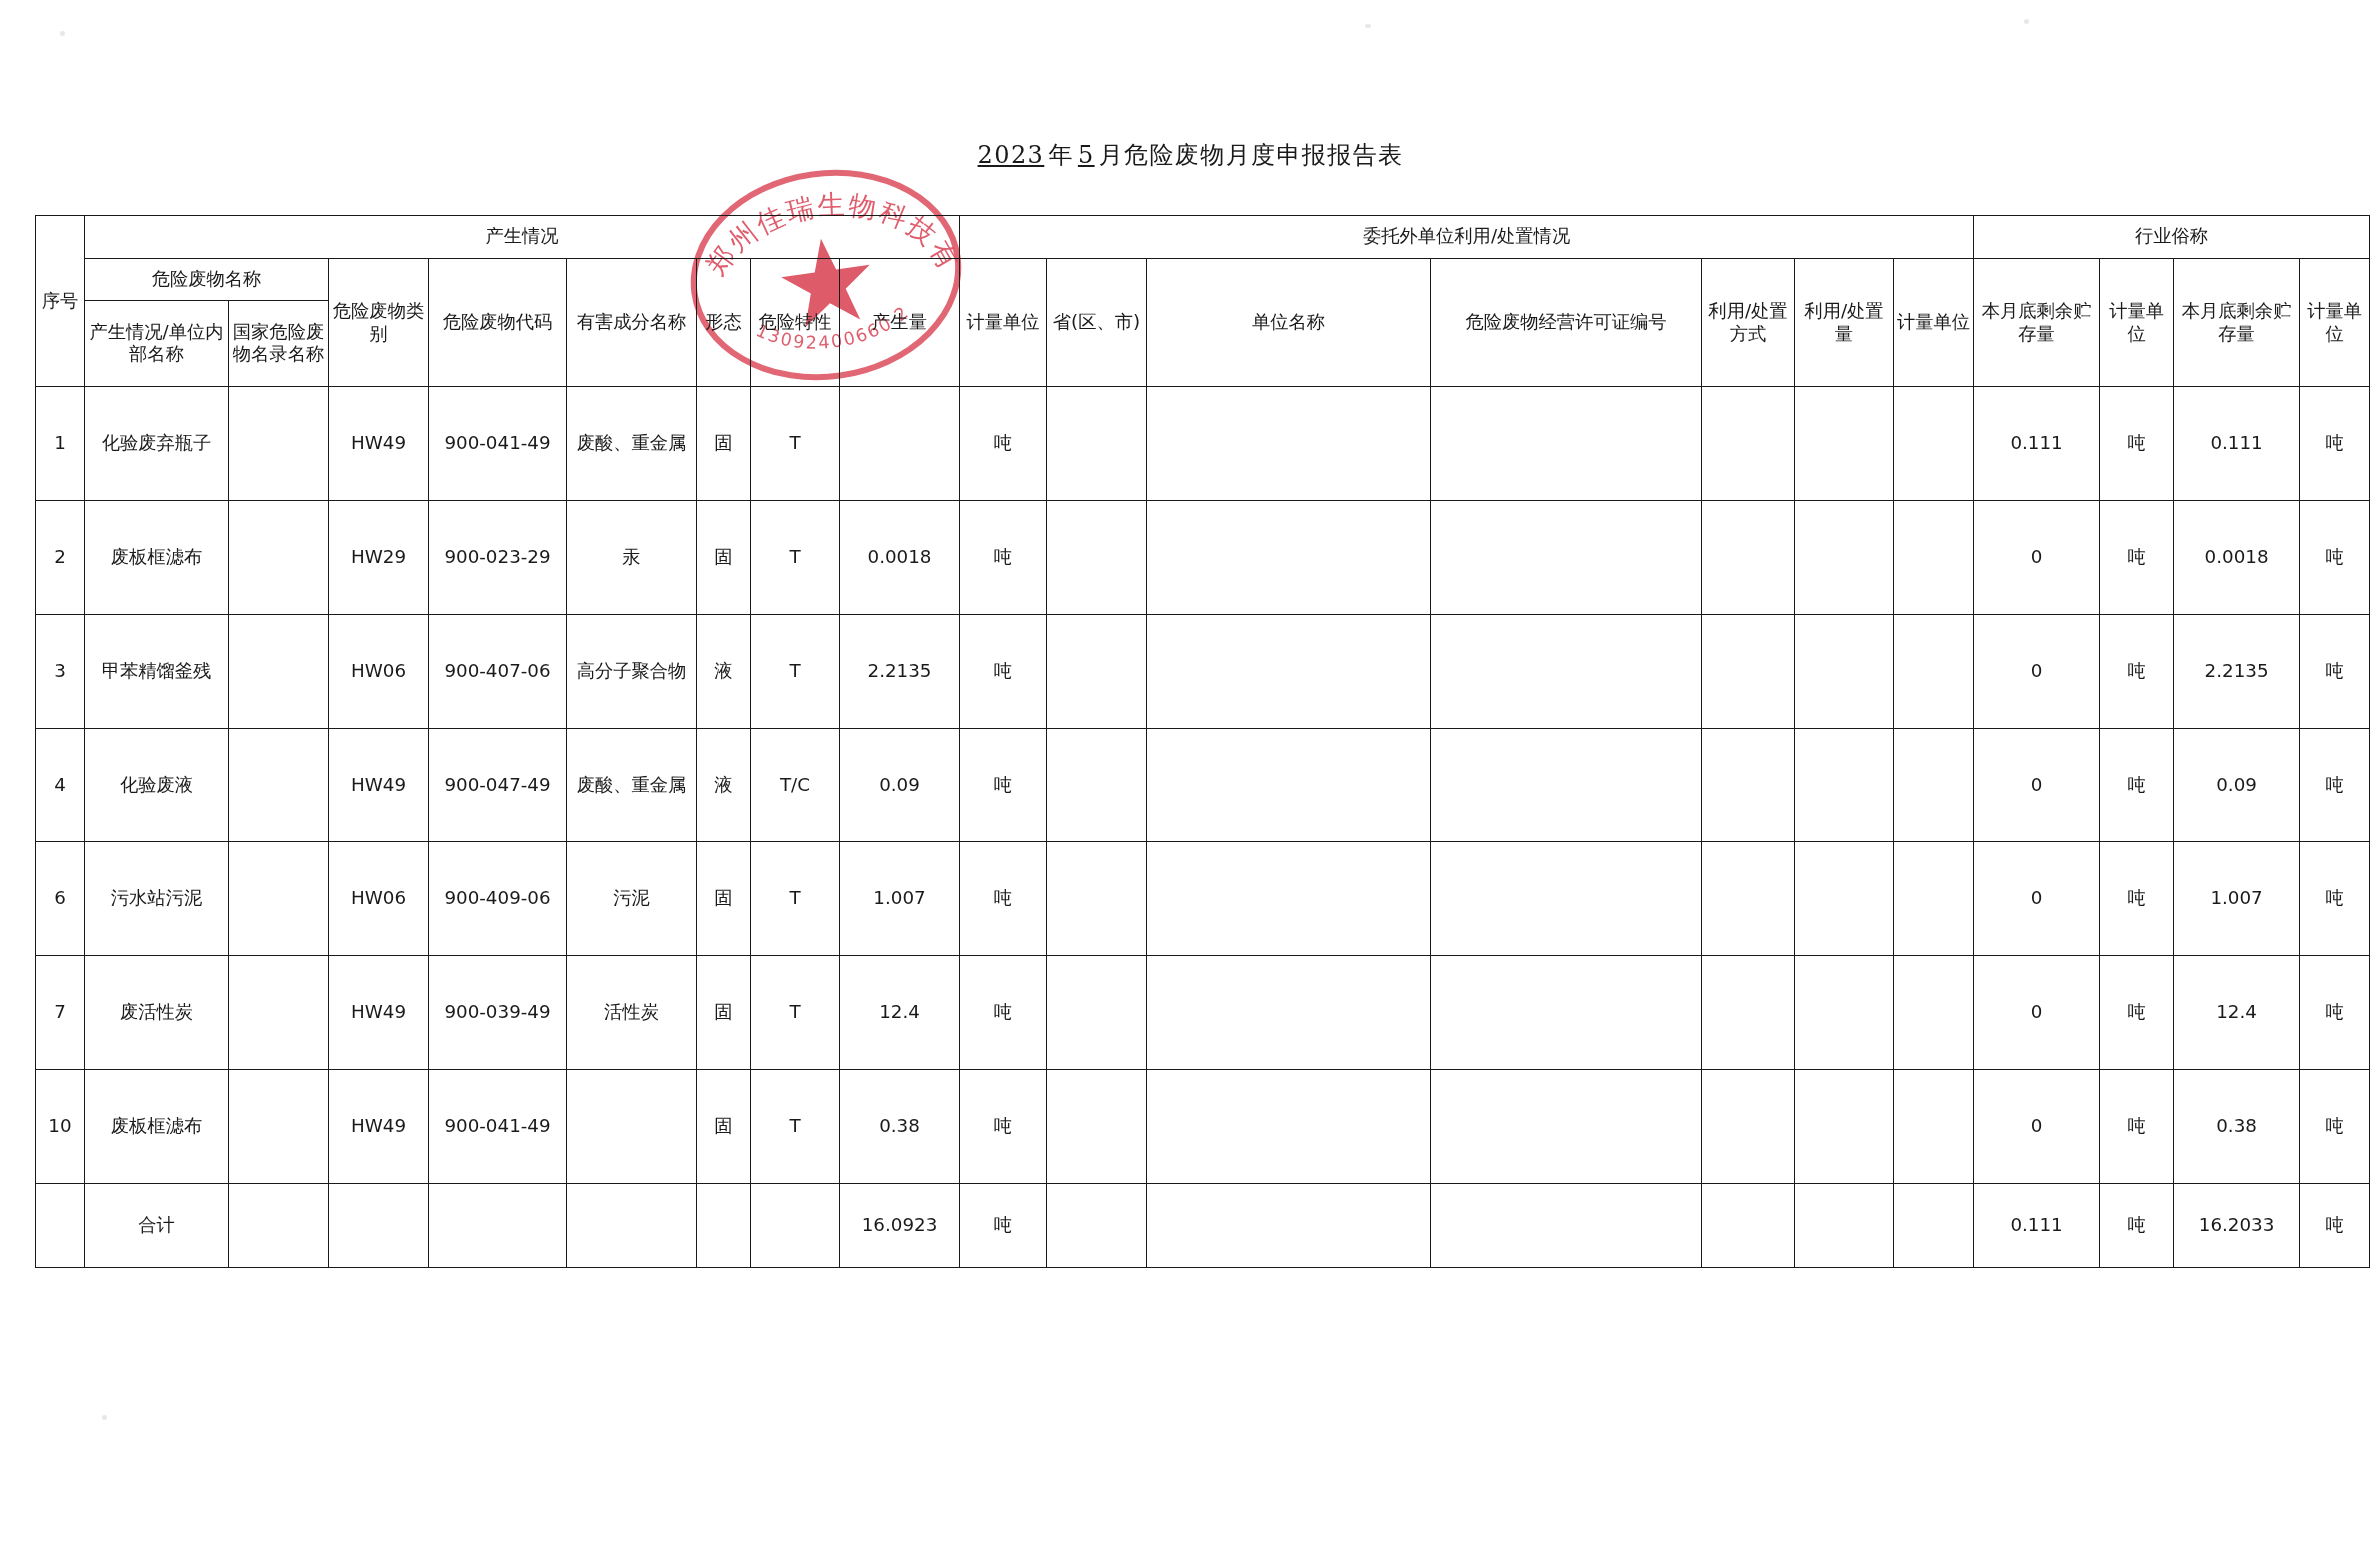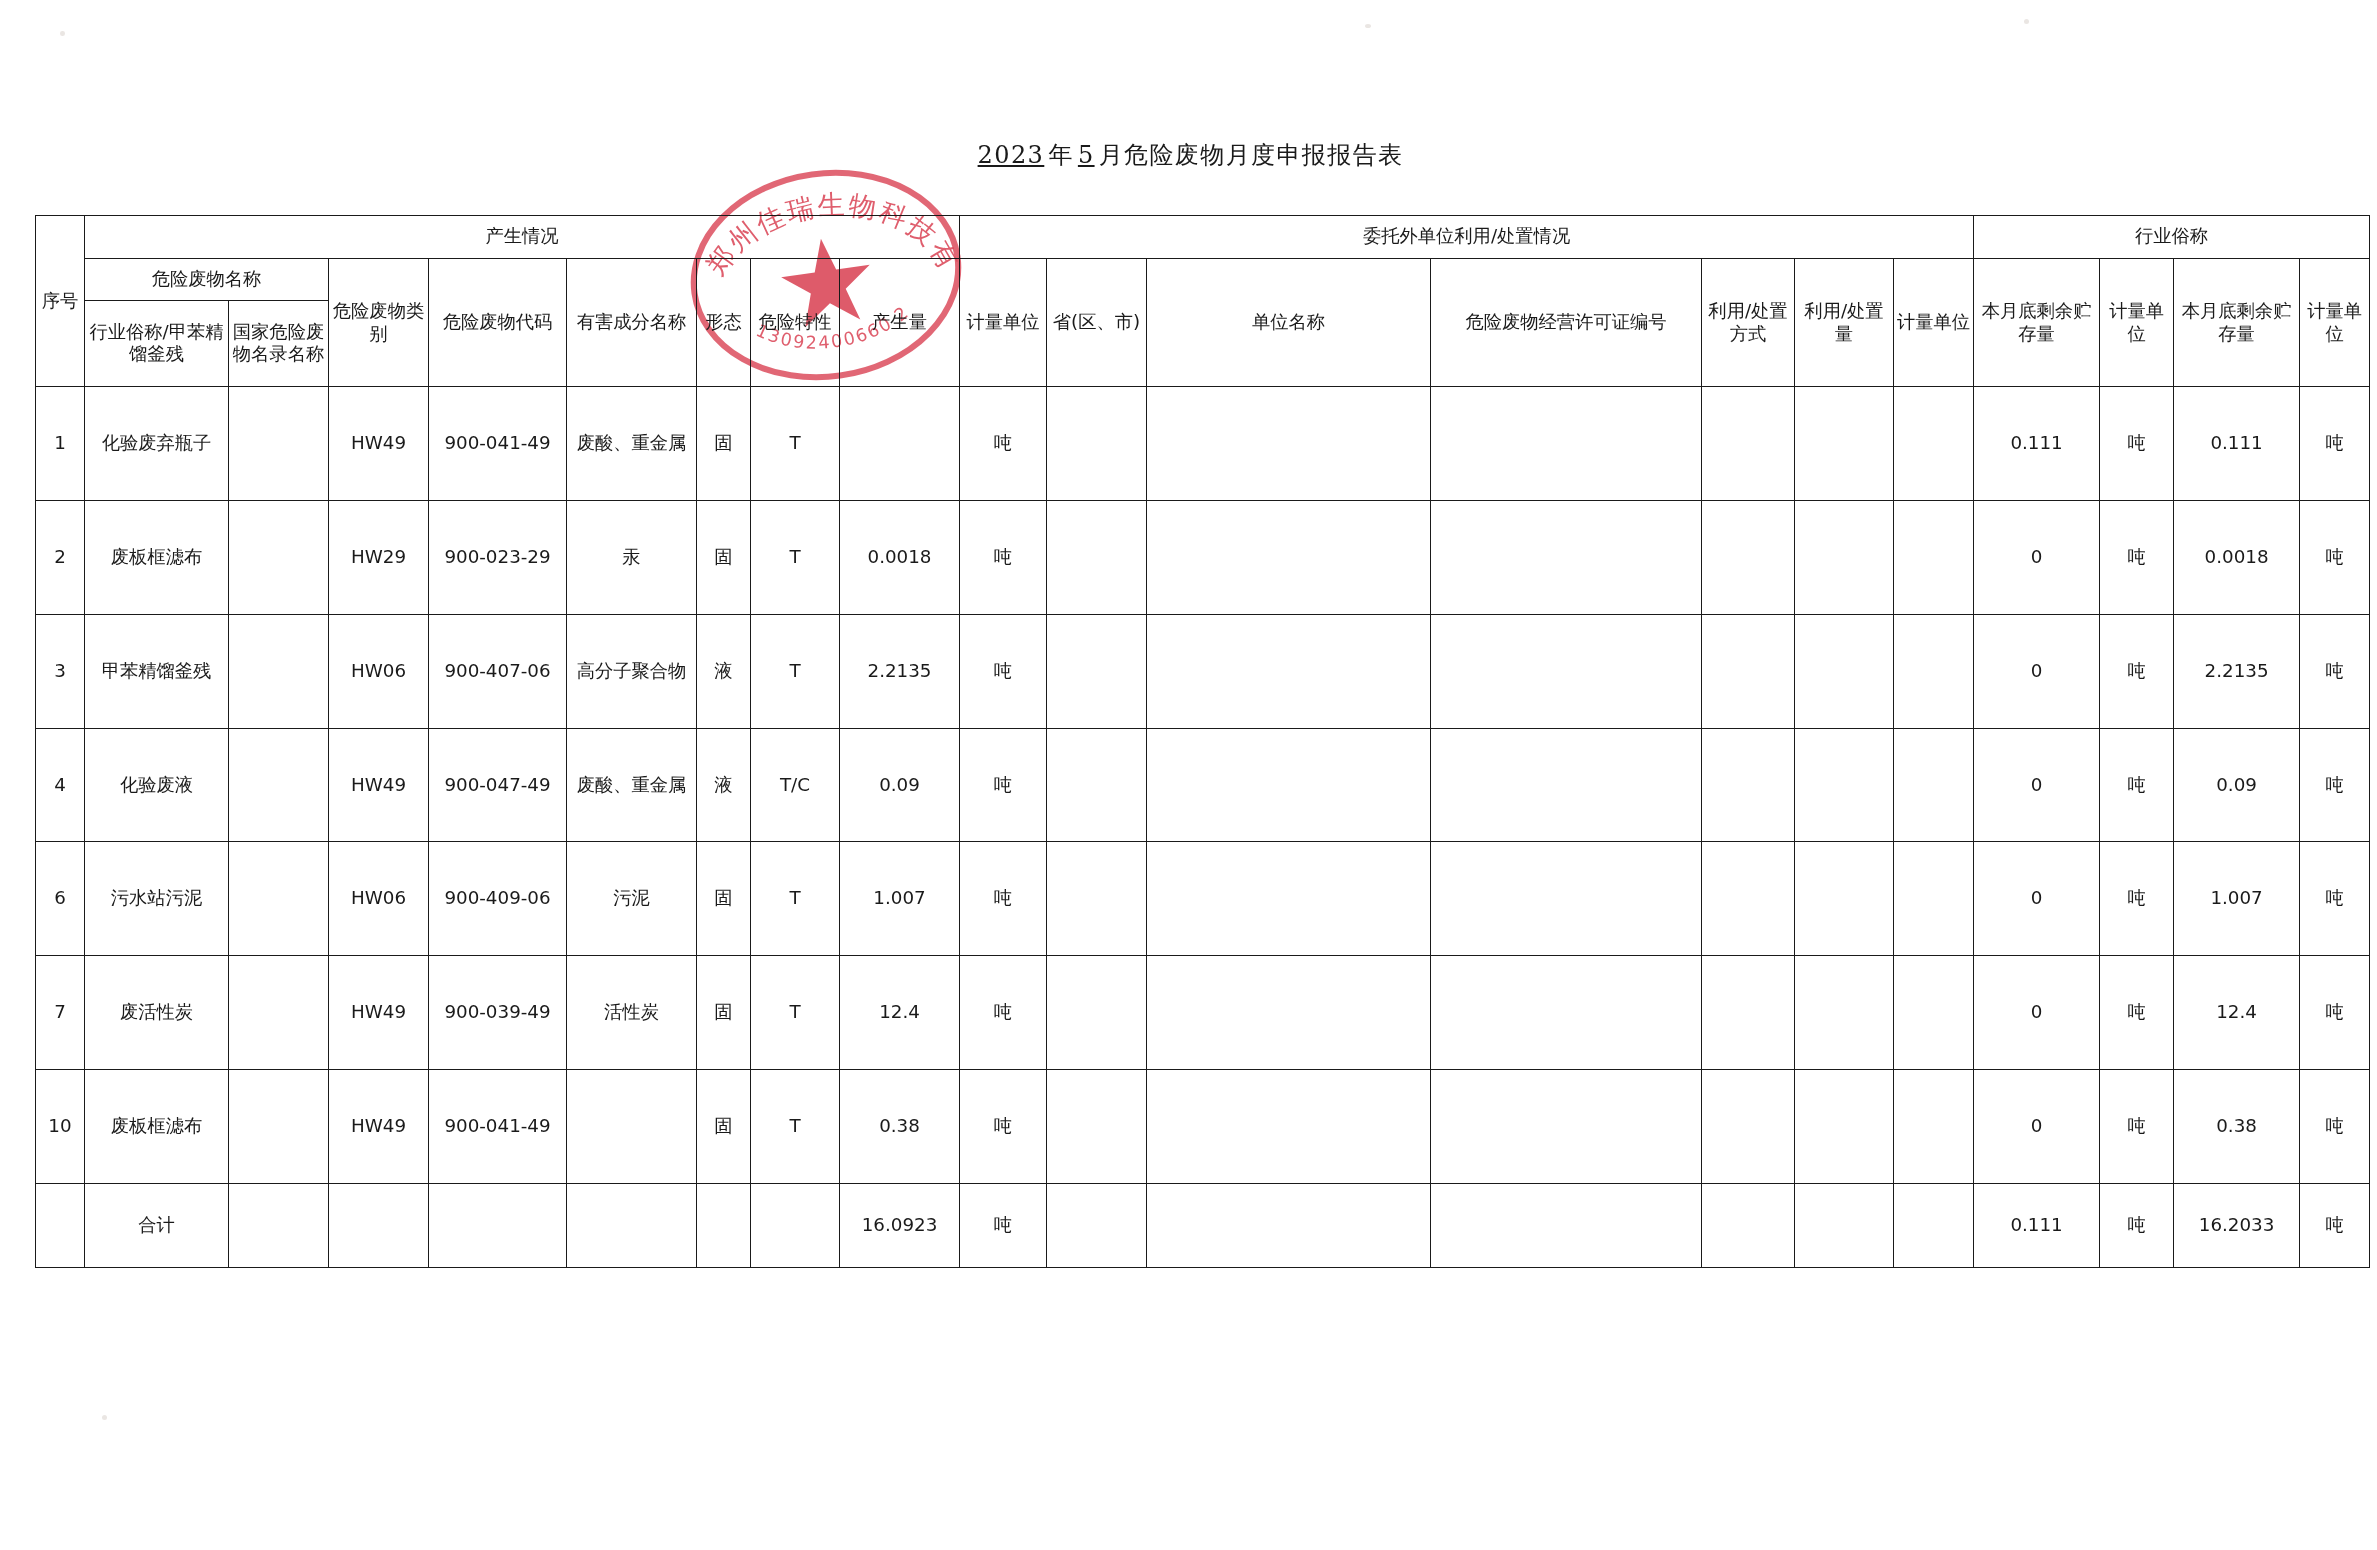--- a/index.html
+++ b/index.html
@@ -169,21 +169,21 @@
       <td rowspan="2" class="hdr-cell vtxt">利用/处置方式</td>
       <td rowspan="2" class="hdr-cell vtxt">利用/处置量</td>
       <td rowspan="2" class="hdr-cell vtxt">计量单位</td>
       <td rowspan="2" class="hdr-cell vtxt">本月底剩余贮存量</td>
       <td rowspan="2" class="hdr-cell vtxt">计量单位</td>
       <td rowspan="2" class="hdr-cell vtxt">本月底剩余贮存量</td>
       <td rowspan="2" class="hdr-cell vtxt">计量单位</td>
     </tr>
 
     <tr>
-      <td class="hdr-cell vtxt" style="height:83px">行业俗称/甲苯精馏釜残</td>
+      <td class="hdr-cell vtxt" style="height:83px">产生情况/单位内部名称</td>
       <td class="hdr-cell vtxt">国家危险废物名录名称</td>
     </tr>
 
     <tr class="data-row">
       <td class="row-cell num-cell">1</td>
       <td class="row-cell">化验废弃瓶子</td>
       <td class="row-cell"></td>
       <td class="row-cell num-cell">HW49</td>
       <td class="row-cell num-cell">900-041-49</td>
       <td class="row-cell">废酸、重金属</td>

